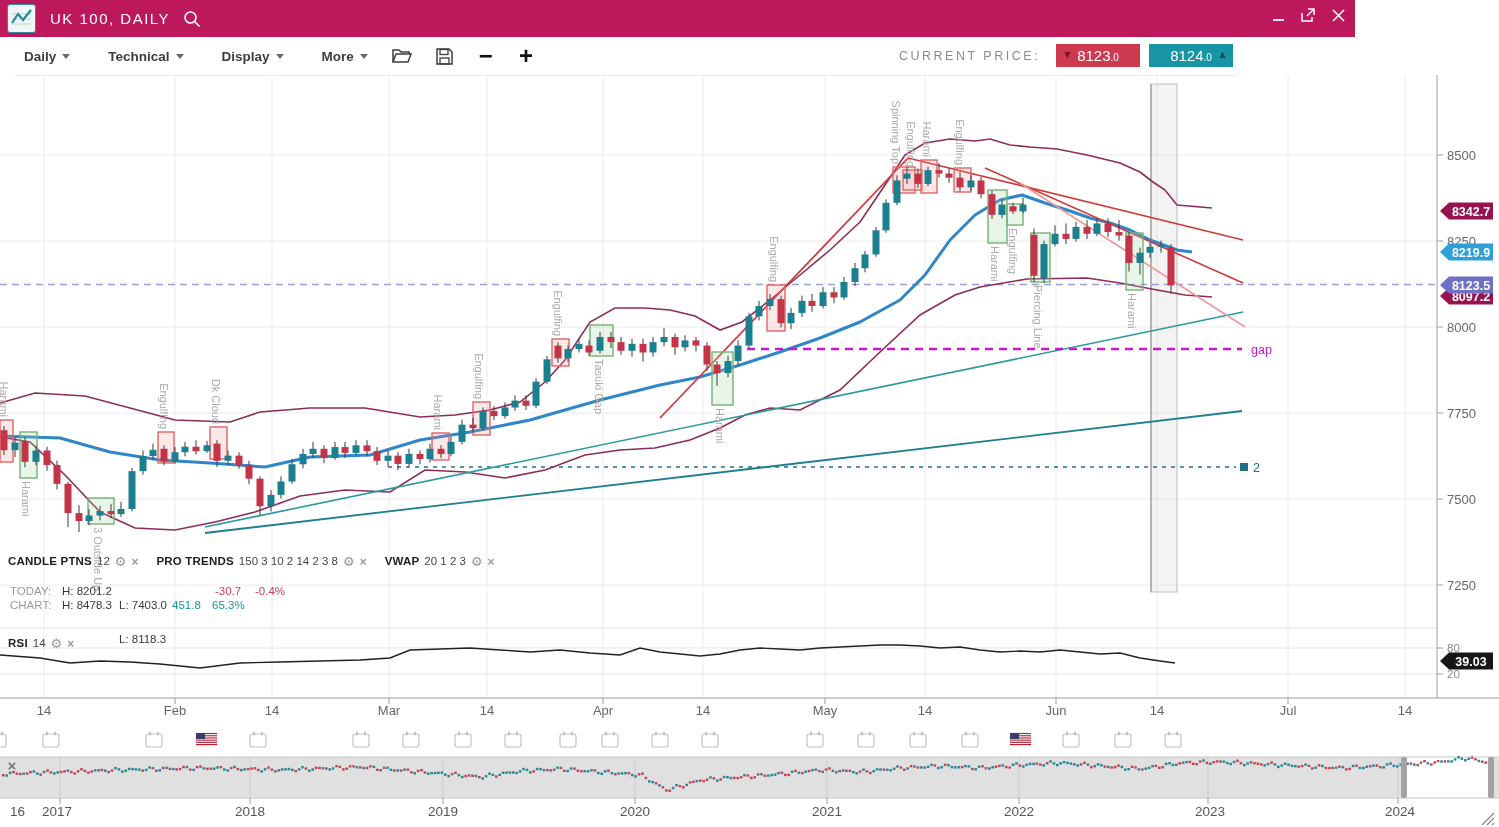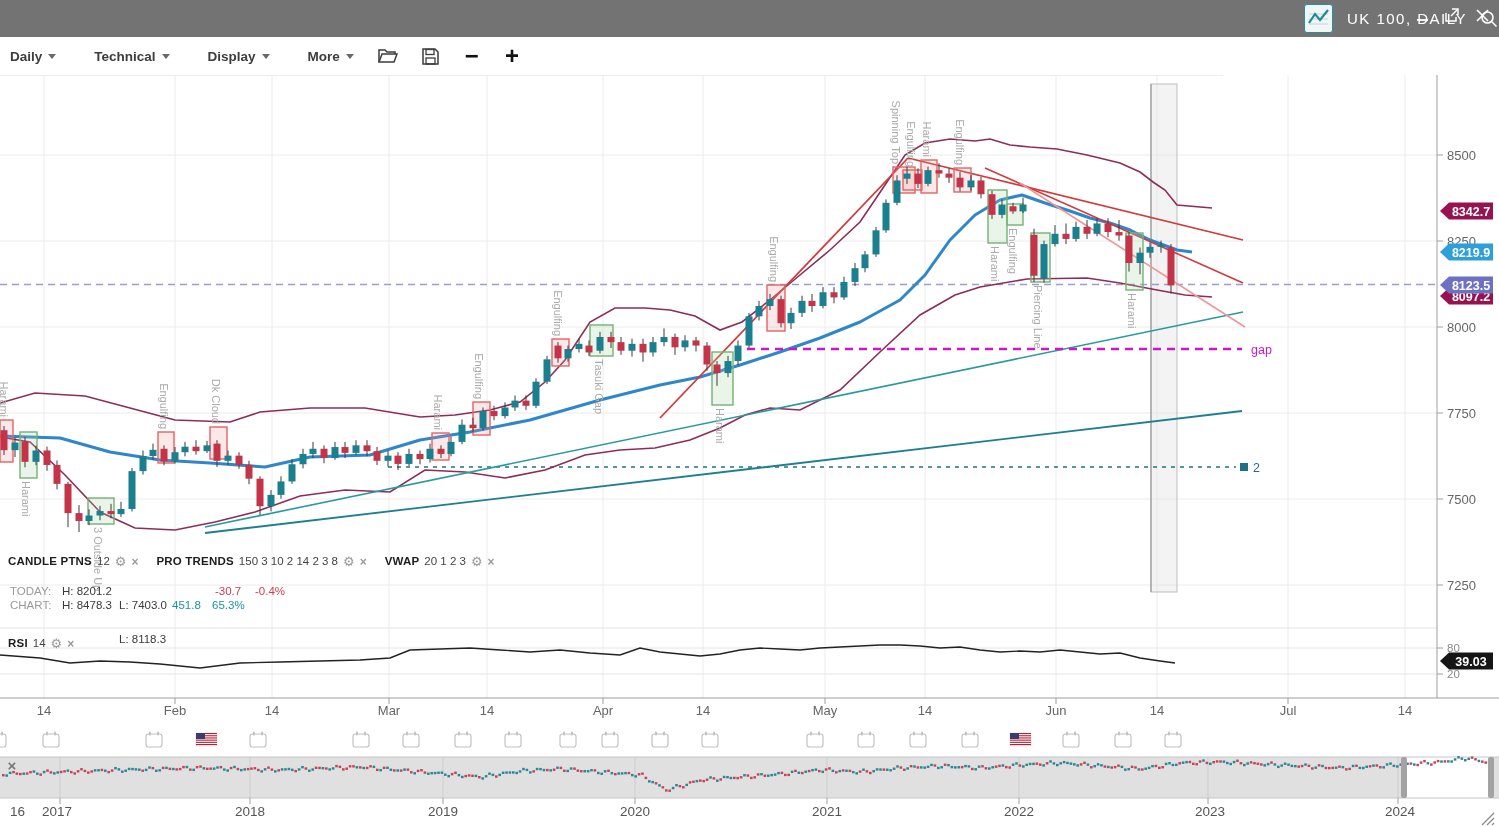--- a/index.html
+++ b/index.html
@@ -1,26 +1,26 @@
 <!DOCTYPE html>
 <html><head>
 <meta charset="utf-8">
 <style>
   html,body{margin:0;padding:0;background:#fff;font-family:"Liberation Sans",sans-serif;}
   #app{position:relative;width:1499px;height:827px;overflow:hidden;background:#fff;}
   .abs{position:absolute;}
   
-  #titlebar{position:absolute;left:0;top:0;width:1499px;height:37px;background:#737373;display:flex;align-items:center;justify-content:flex-end;}
+  #titlebar{position:absolute;left:0;top:0;width:1355px;height:37px;background:#be185d;display:flex;align-items:center;}
   #logo{width:27px;height:27px;margin-left:7px;border-radius:3px;background:#f0f6f6;border:1px solid #2a8f9c;display:flex;align-items:center;justify-content:center;}
   #title{color:#fff;font-size:15px;letter-spacing:1.5px;margin-left:14px;font-weight:400;}
   #search{margin-left:12px;cursor:pointer;}
   #wincontrols{position:absolute;right:8px;top:6px;display:flex;align-items:center;gap:12px;color:#fff;}
   #wincontrols .wc{cursor:pointer;width:18px;height:18px;display:flex;align-items:center;justify-content:center;}
   
-  #toolbar{position:absolute;left:0;top:37px;width:1223px;height:38px;background:#fff;border-bottom:1px solid #ececec;display:flex;align-items:center;}
+  #toolbar{position:absolute;left:14px;top:37px;width:1223px;height:38px;background:#fff;border-bottom:1px solid #ececec;display:flex;align-items:center;}
   .menu{display:flex;align-items:center;gap:6px;margin-left:38px;cursor:pointer;color:#3d3d3d;font-size:13.5px;font-weight:700;}
   .menu:first-child{margin-left:10px;}
   .caret{width:0;height:0;border-left:4.5px solid transparent;border-right:4.5px solid transparent;border-top:5px solid #6a6a6a;}
   .tbicon{margin-left:24px;cursor:pointer;display:flex;align-items:center;}
   .zoomtxt{font-size:24px;font-weight:700;color:#111;margin-left:26px;cursor:pointer;line-height:20px;}
   #priceblock{position:absolute;right:4px;top:7px;display:flex;align-items:center;}
   #cplabel{color:#8a8a8a;font-size:12.5px;letter-spacing:2.5px;margin-right:16px;}
   .pricebtn{width:84px;height:23px;color:#fff;font-size:15px;display:flex;align-items:center;justify-content:center;cursor:pointer;position:relative;font-weight:400;}
   .pricebtn .dec{font-size:10px;margin-top:3px;}
   .arr{position:absolute;font-size:11px;top:4px;}
@@ -1058,20 +1058,32 @@
     </div>
     <div class="tbicon">
       <svg width="17" height="17" viewBox="0 0 17 17">
         <path d="M1 1 H13 L16 4 V16 H1 Z" fill="none" stroke="#3d3d3d" stroke-width="1.5"></path>
         <rect x="4" y="1.5" width="8" height="5" fill="none" stroke="#3d3d3d" stroke-width="1.3"></rect>
         <rect x="4" y="10" width="9" height="6" fill="none" stroke="#3d3d3d" stroke-width="1.3"></rect>
       </svg>
     </div>
     <div class="zoomtxt">−</div>
     <div class="zoomtxt">+</div>
+    <div id="priceblock">
+      <span id="cplabel">CURRENT PRICE:</span>
+      <div class="pricebtn" id="sellbtn" style="background: rgb(206, 58, 80);">
+        <span class="arr" style="left:6px;color:#7d1728;">▼</span>
+        <span id="sellval"><span>8123</span><span class="dec">.0</span></span>
+      </div>
+      <div style="width:9px;"></div>
+      <div class="pricebtn" id="buybtn" style="background: rgb(23, 149, 164);">
+        <span id="buyval"><span>8124</span><span class="dec">.0</span></span>
+        <span class="arr" style="right:5px;color:#0c4f5a;">▲</span>
+      </div>
+    </div>
   </div>
 
   <div class="legendrow" style="left:8px;top:555px;">
     <b>CANDLE PTNS</b>
     <span>12</span>
     <span class="gear">⚙</span>
     <span class="xico">×</span>
     <span style="width:8px;"></span>
     <b>PRO TRENDS</b>
     <span>150 3 10 2 14 2 3 8</span>

